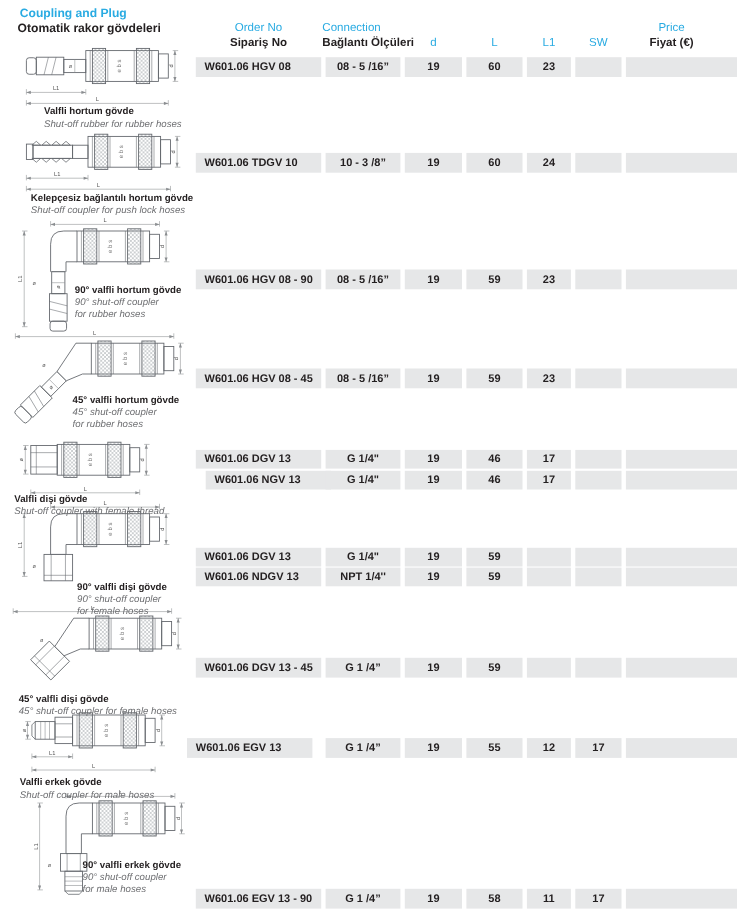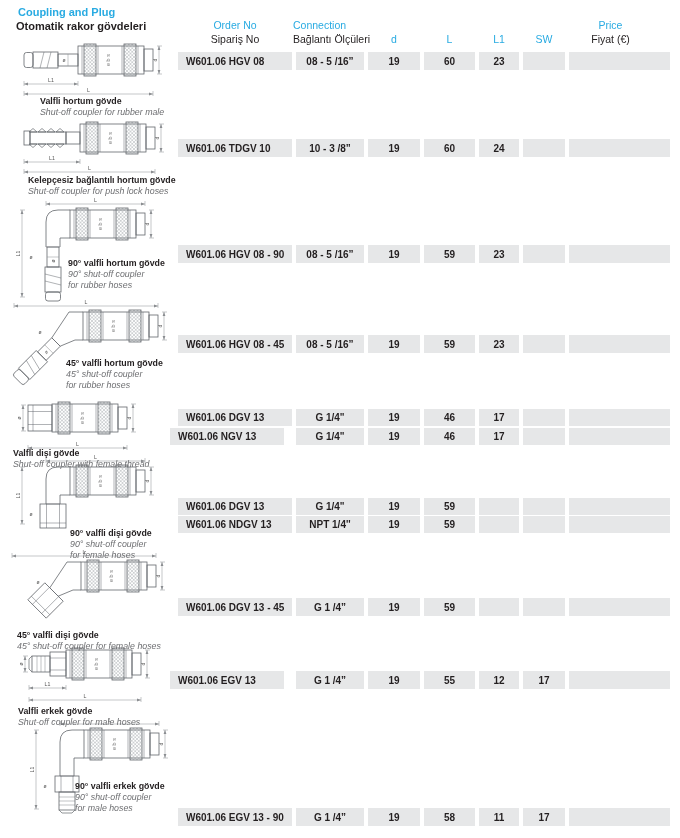--- a/index.html
+++ b/index.html
@@ -3,21 +3,21 @@
 <meta charset="utf-8">
 <style>
   html,body{margin:0;padding:0;background:#fff;}
   .page{position:relative;width:680px;height:838px;background:#ffffff;
         font-family:"Liberation Sans",sans-serif;overflow:hidden;}
   .abs{position:absolute;}
   .title-en{color:#29abe2;font-weight:700;font-size:11px;}
   .title-tr{color:#231f20;font-weight:700;font-size:11px;}
   .hdr{position:absolute;top:5px;line-height:14px;font-size:10.5px;white-space:nowrap;}
   .hdr .cy{color:#29abe2;font-weight:400;display:block;margin-top:13px;}
-  .hdr .bk{color:#231f20;font-weight:400;display:block;}
+  .hdr .bk{color:#231f20;font-weight:700;display:block;}
   .hdr.single{top:19px;}
   .t-center{text-align:center;}
   .row{position:absolute;left:0;padding-left:44px;}
   .cell{position:absolute;top:0;background:#e6e7e8;display:flex;align-items:center;
         justify-content:center;font-size:10px;font-weight:700;color:#231f20;
         box-sizing:border-box;height:100%;white-space:nowrap;}
   .cell.order{justify-content:flex-start;padding-left:8px;}
   .caption{position:absolute;font-size:8.8px;line-height:11px;white-space:nowrap;}
   .caption .tr{font-weight:700;color:#231f20;display:block;}
   .caption .en{font-style:italic;color:#6d6e71;display:block;}
@@ -501,21 +501,21 @@
       <div class="row" style="top: 409px; height: 17px; width: 680px;">
         <div class="cell order" style="left: 178px; width: 114px;">W601.06 DGV 13</div>
         <div class="cell" style="left: 296px; width: 68px;">G 1/4"</div>
         <div class="cell" style="left: 368px; width: 52px;">19</div>
         <div class="cell" style="left: 424px; width: 51px;">46</div>
         <div class="cell" style="left: 479px; width: 40px;">17</div>
         <div class="cell" style="left: 523px; width: 42px;"></div>
         <div class="cell" style="left: 569px; width: 101px;"></div>
       </div>
       <div class="row" style="top: 428px; height: 17px; width: 680px;">
-        <div class="cell order" style="left: 170px; width: 114px;">W601.06 NGV 13</div>
+        <div class="cell order" style="left: 187px; width: 114px;">W601.06 NGV 13</div>
         <div class="cell" style="left: 296px; width: 68px;">G 1/4"</div>
         <div class="cell" style="left: 368px; width: 52px;">19</div>
         <div class="cell" style="left: 424px; width: 51px;">46</div>
         <div class="cell" style="left: 479px; width: 40px;">17</div>
         <div class="cell" style="left: 523px; width: 42px;"></div>
         <div class="cell" style="left: 569px; width: 101px;"></div>
       </div>
       <div class="row" style="top: 498px; height: 17px; width: 680px;">
         <div class="cell order" style="left: 178px; width: 114px;">W601.06 DGV 13</div>
         <div class="cell" style="left: 296px; width: 68px;">G 1/4"</div>
@@ -558,21 +558,21 @@
         <div class="cell" style="left: 368px; width: 52px;">19</div>
         <div class="cell" style="left: 424px; width: 51px;">58</div>
         <div class="cell" style="left: 479px; width: 40px;">11</div>
         <div class="cell" style="left: 523px; width: 42px;">17</div>
         <div class="cell" style="left: 569px; width: 101px;"></div>
       </div>
     </div>
   <div id="captions">
       <div class="caption" style="left: 40px; top: 96px;">
         <span class="tr">Valfli hortum gövde</span>
-        <span class="en">Shut-off coupler for rubber male</span>
+        <span class="en">Shut-off rubber for rubber hoses</span>
       </div>
       <div class="caption" style="left: 28px; top: 175px;">
         <span class="tr">Kelepçesiz bağlantılı hortum gövde</span>
         <span class="en">Shut-off coupler for push lock hoses</span>
       </div>
       <div class="caption" style="left: 68px; top: 258px;">
         <span class="tr">90° valfli hortum gövde</span>
         <span class="en">90° shut-off coupler</span>
         <span class="en">for rubber hoses</span>
       </div>

